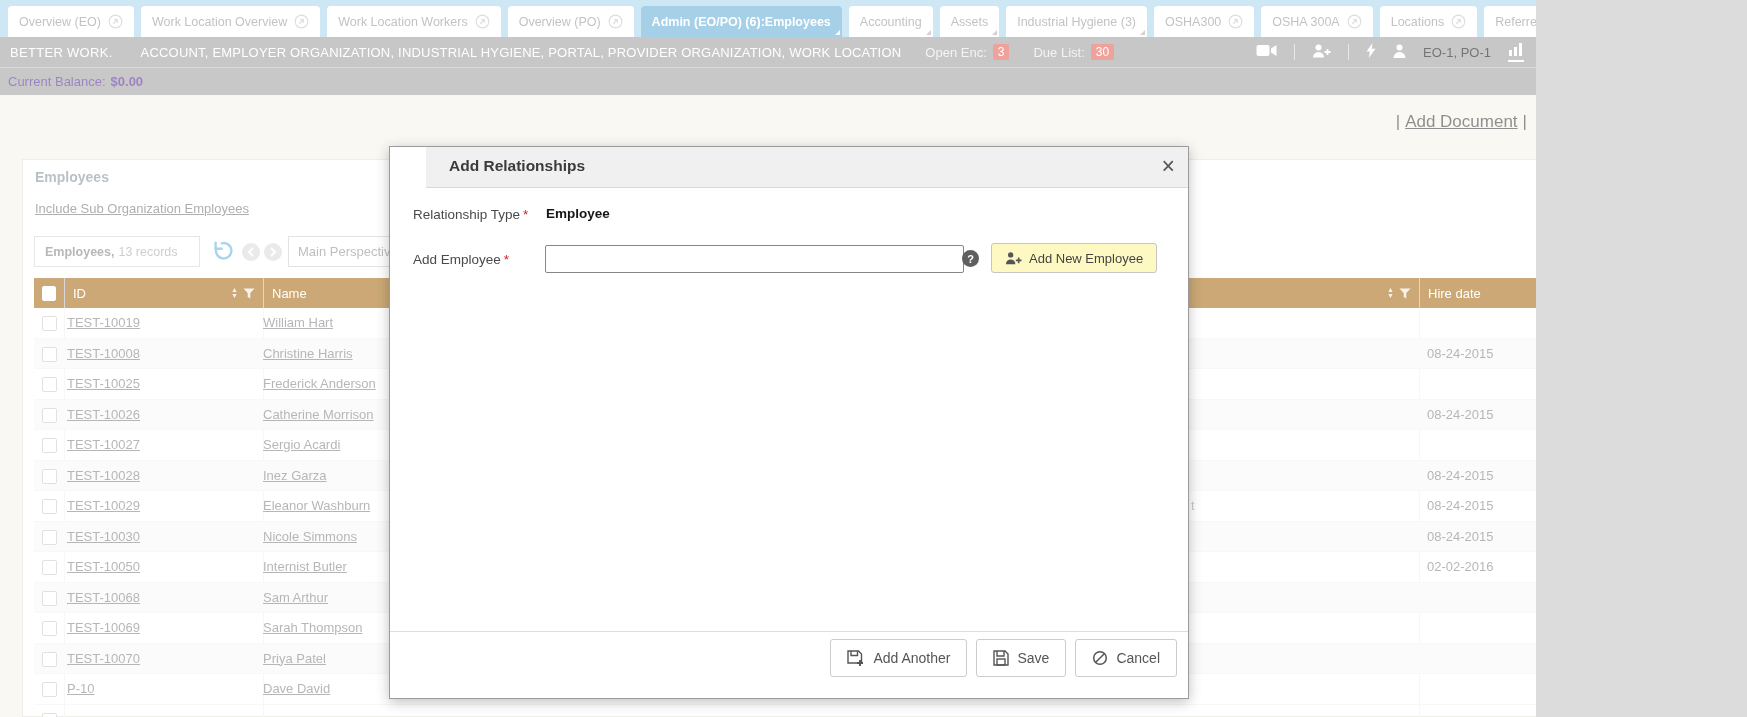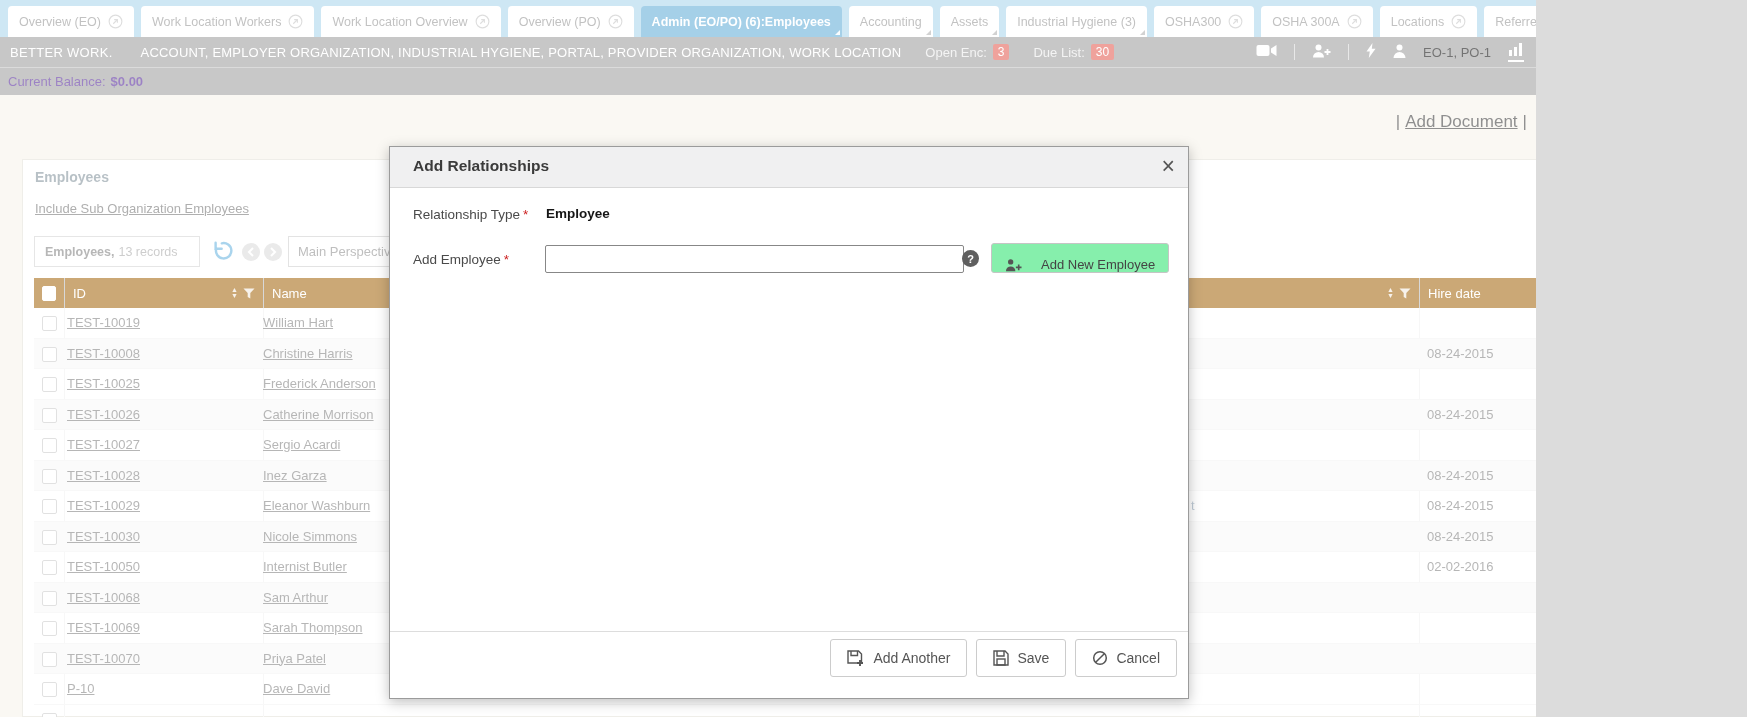--- a/index.html
+++ b/index.html
@@ -90,34 +90,34 @@
   .cell-id{left:33px;}
   .cell-name{left:229px;}
   .cell-hire{position:absolute;left:1393px;top:7px;font-size:13px;color:#7b7b7b;white-space:nowrap;}
   .fragment{position:absolute;left:1157px;top:7px;font-size:13px;color:#8aa0b5;}
   .tr-stub{position:relative;height:22px;}
 
   
   .overlay{position:absolute;inset:0;background:rgba(255,255,255,0.45);z-index:5;}
   .modal{position:absolute;left:389px;top:146px;width:800px;height:553px;background:#fff;
          border:1px solid #9b9b9b;box-shadow:0 3px 12px rgba(0,0,0,.25);z-index:10;box-sizing:border-box;}
-  .m-head{position:relative;height:40px;background:#f0f0f1;border-bottom:1px solid #d8d8d8;}
+  .m-head{position:relative;height:40px;background:#f0f0f1;border-bottom:1px solid #d8d8d8;margin-left:36px;}
   .m-title{position:absolute;left:23px;top:10px;font-size:15.5px;font-weight:bold;color:#3b3b3b;}
   .m-close{position:absolute;right:13px;top:4px;font-size:23px;color:#555;cursor:pointer;line-height:30px;}
   .m-label{position:absolute;left:23px;font-size:13.5px;color:#4a4a4a;}
   .req{color:#cc1f1f;margin-left:3px;}
   .m-value{position:absolute;left:156px;font-size:13.5px;font-weight:bold;color:#161616;}
   .m-input{position:absolute;left:155px;top:98px;width:405px;height:26px;border:1px solid #878787;
            border-radius:2px;font-size:13px;padding:0 6px;box-sizing:content-box;outline:none;
            font-family:"Liberation Sans",sans-serif;}
   .m-help{position:absolute;left:572px;top:103px;width:17px;height:17px;border-radius:50%;background:#5f5f5f;
           color:#fff;font-size:11px;font-weight:bold;display:flex;align-items:center;justify-content:center;cursor:pointer;}
-  .m-addnew{position:absolute;left:601px;top:96px;height:30px;padding:0 13px;background:#86efac;
+  .m-addnew{position:absolute;left:601px;top:96px;height:30px;padding:0 13px;background:#fef9c3;
           border:1px solid #c5c5c5;border-radius:3px;font-size:13px;color:#444;
-          display:flex;align-items:flex-end;gap:19px;cursor:pointer;font-family:"Liberation Sans",sans-serif;}
+          display:flex;align-items:center;gap:7px;cursor:pointer;font-family:"Liberation Sans",sans-serif;}
   .m-sep{position:absolute;left:0;right:0;top:484px;border-top:1px solid #ddd;}
   .m-buttons{position:absolute;top:492px;right:11px;display:flex;gap:9px;}
   .mbtn{height:38px;padding:0 16px;border:1px solid #ccc;border-radius:3px;background:#fff;
         font-size:14px;color:#555;display:flex;align-items:center;gap:8px;cursor:pointer;
         font-family:"Liberation Sans",sans-serif;}
 </style>
 </head>
 <body>
 
 <div class="stage">
@@ -128,30 +128,30 @@
         <div class="tab">
           <span>Overview (EO)</span>
           <span>
             <svg width="15" height="15" viewBox="0 0 16 16">
               <circle cx="8" cy="8" r="6.8" fill="none" stroke="#c3c3c3" stroke-width="1.2"></circle>
               <path d="M5.6 10.4 L10 6 M6.6 6 H10 V9.4" fill="none" stroke="#c3c3c3" stroke-width="1.2"></path>
             </svg>
           </span>
         </div>
         <div class="tab">
+          <span>Work Location Overview</span>
+          <span>
+            <svg width="15" height="15" viewBox="0 0 16 16">
+              <circle cx="8" cy="8" r="6.8" fill="none" stroke="#c3c3c3" stroke-width="1.2"></circle>
+              <path d="M5.6 10.4 L10 6 M6.6 6 H10 V9.4" fill="none" stroke="#c3c3c3" stroke-width="1.2"></path>
+            </svg>
+          </span>
+        </div>
+        <div class="tab">
           <span>Work Location Workers</span>
-          <span>
-            <svg width="15" height="15" viewBox="0 0 16 16">
-              <circle cx="8" cy="8" r="6.8" fill="none" stroke="#c3c3c3" stroke-width="1.2"></circle>
-              <path d="M5.6 10.4 L10 6 M6.6 6 H10 V9.4" fill="none" stroke="#c3c3c3" stroke-width="1.2"></path>
-            </svg>
-          </span>
-        </div>
-        <div class="tab">
-          <span>Work Location Overview</span>
           <span>
             <svg width="15" height="15" viewBox="0 0 16 16">
               <circle cx="8" cy="8" r="6.8" fill="none" stroke="#c3c3c3" stroke-width="1.2"></circle>
               <path d="M5.6 10.4 L10 6 M6.6 6 H10 V9.4" fill="none" stroke="#c3c3c3" stroke-width="1.2"></path>
             </svg>
           </span>
         </div>
         <div class="tab">
           <span>Overview (PO)</span>
           <span>

